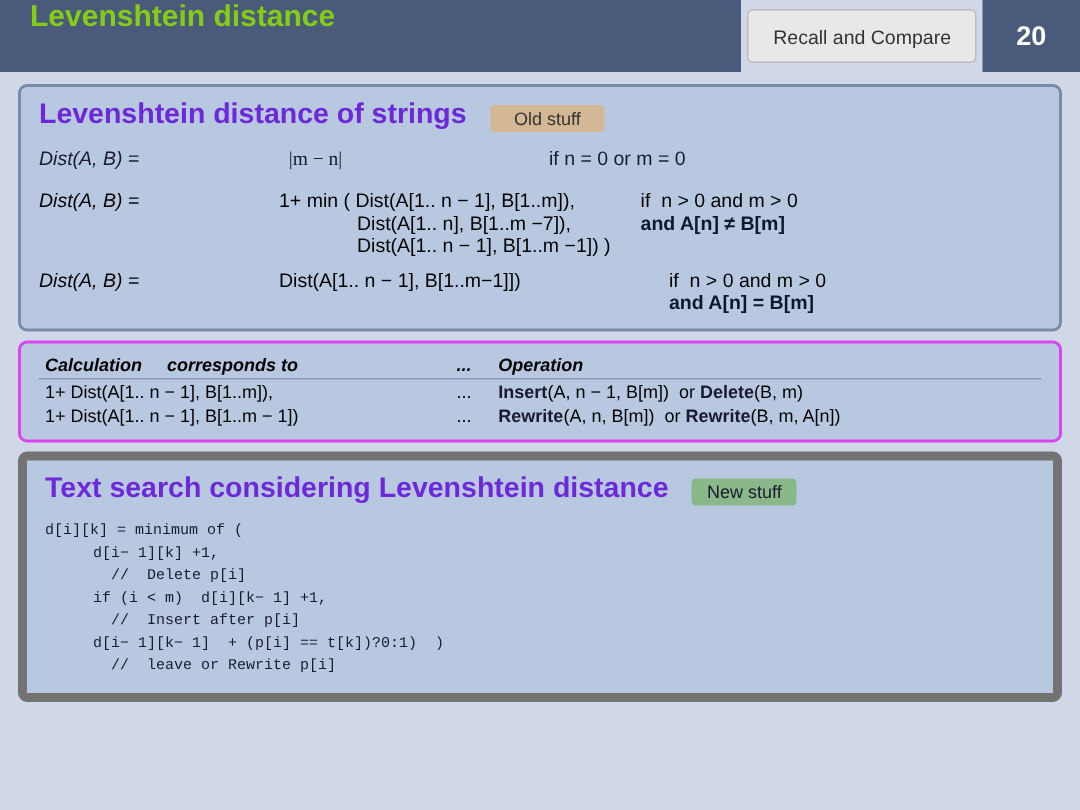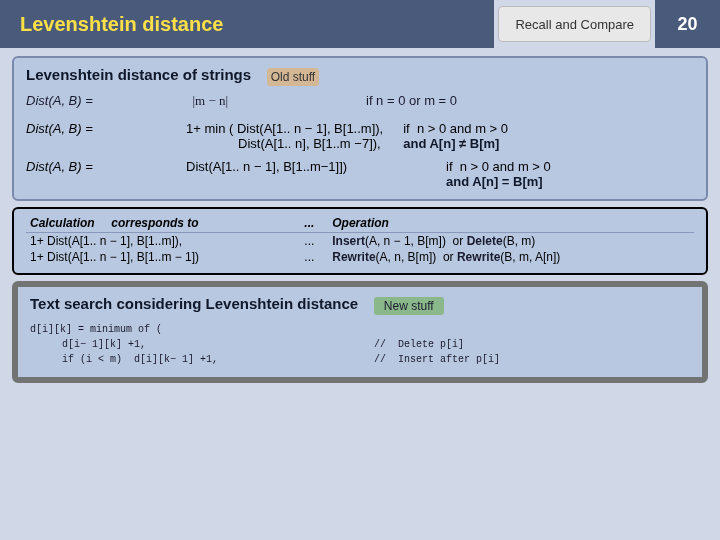--- a/index.html
+++ b/index.html
@@ -22,26 +22,26 @@
 
     
     .header {
       display: flex;
       align-items: stretch;
       height: 48px;
       background: transparent;
     }
     .header-title-box {
       background: #4a5a7a;
-      color: #fde047;
+      color: #84cc16;
       font-size: 20px;
       font-weight: bold;
       padding: 0 20px;
       display: flex;
-      align-items: center;
+      align-items: flex-start;
       flex: 1;
       border-bottom-right-radius: 0;
     }
     .header-recall {
       background: #e8e8e8;
       color: #333;
       font-size: 13px;
       padding: 0 16px;
       display: flex;
       align-items: center;
@@ -68,32 +68,32 @@
     
     .top-box {
       background: #b8c8e0;
       border: 2px solid #7a8aaa;
       border-radius: 6px;
       padding: 8px 12px 10px 12px;
       margin-bottom: 6px;
     }
 
     .section-title {
-      font-size: 15px;
-      font-weight: bold;
-      color: #0f172a;
+      font-size: 19px;
+      font-weight: bold;
+      color: #6d28d9;
       margin-bottom: 4px;
       display: inline-block;
     }
 
     .old-stuff-badge {
       background: #d4b896;
       color: #333;
       font-size: 12px;
-      padding: 2px 4px;
+      padding: 2px 16px;
       border-radius: 3px;
       margin-left: 12px;
       display: inline-block;
       vertical-align: middle;
       text-align: center;
     }
 
     .formula-row {
       display: flex;
       align-items: baseline;
@@ -117,21 +117,21 @@
     }
 
     .highlight-blue {
       color: #0f172a;
       font-weight: bold;
     }
 
     
     .calc-box {
       background: #b8c8e0;
-      border: 2px solid #000000;
+      border: 2px solid #d946ef;
       border-radius: 6px;
       padding: 6px 12px 8px 12px;
       margin-bottom: 6px;
       font-size: 12px;
     }
 
     .calc-table {
       width: 100%;
       border-collapse: collapse;
     }
@@ -174,20 +174,21 @@
       margin-top: 4px;
       line-height: 1.5;
     }
 
     .code-line {
       display: flex;
     }
 
     .code-indent {
       margin-left: 32px;
+      flex-direction: column;
     }
 
     .comment {
       color: #1a1a2e;
     }
 
     .bold { font-weight: bold; }
     .italic { font-style: italic; }
 
     .insert-keyword { font-weight: bold; color: #1a1a2e; }
@@ -228,20 +229,21 @@
 
       <div style="height:8px;"></div>
 
       <div style="display:flex;">
         <div style="min-width:160px;">
           <span class="italic">Dist(A, B) =</span>
         </div>
         <div>
           <div>1+ min ( Dist(A[1.. n − 1], B[1..m]),</div>
           <div style="margin-left:52px;">Dist(A[1.. n], B[1..m −7]),</div>
+          <div style="margin-left:52px;">Dist(A[1.. n − 1], B[1..m −1]) )</div>
         </div>
         <div style="margin-left:20px;">
           <div>if &nbsp;n &gt; 0 and m &gt; 0</div>
           <div class="highlight-blue">and A[n] ≠ B[m]</div>
         </div>
       </div>
 
       <div style="height:8px;"></div>
 
       <div style="display:flex;">
@@ -288,17 +290,21 @@
       <div class="code-block">
         <div>d[i][k] = minimum of (</div>
         <div class="code-line code-indent">
           <span style="min-width:300px;">d[i− 1][k] +1,</span>
           <span class="comment">&nbsp;&nbsp;//&nbsp; Delete p[i]</span>
         </div>
         <div class="code-line code-indent">
           <span style="min-width:300px;">if (i &lt; m) &nbsp;d[i][k− 1] +1,</span>
           <span class="comment">&nbsp;&nbsp;//&nbsp; Insert after p[i]</span>
         </div>
+        <div class="code-line code-indent">
+          <span style="min-width:300px;">d[i− 1][k− 1] &nbsp;+ (p[i] == t[k])?0:1) &nbsp;)</span>
+          <span class="comment">&nbsp;&nbsp;//&nbsp; leave or Rewrite p[i]</span>
+        </div>
       </div>
     </div>
 
   </div>
 </div>
 
 </body></html>

